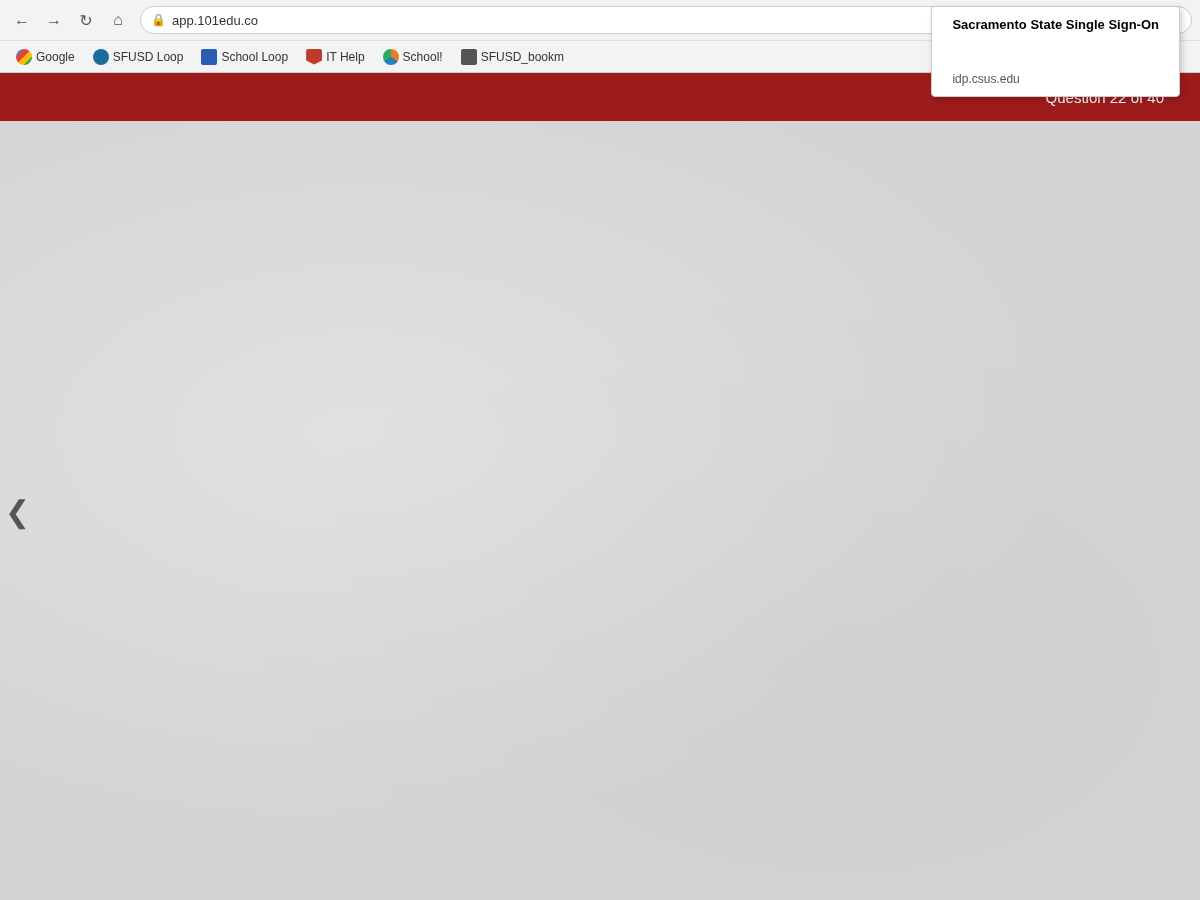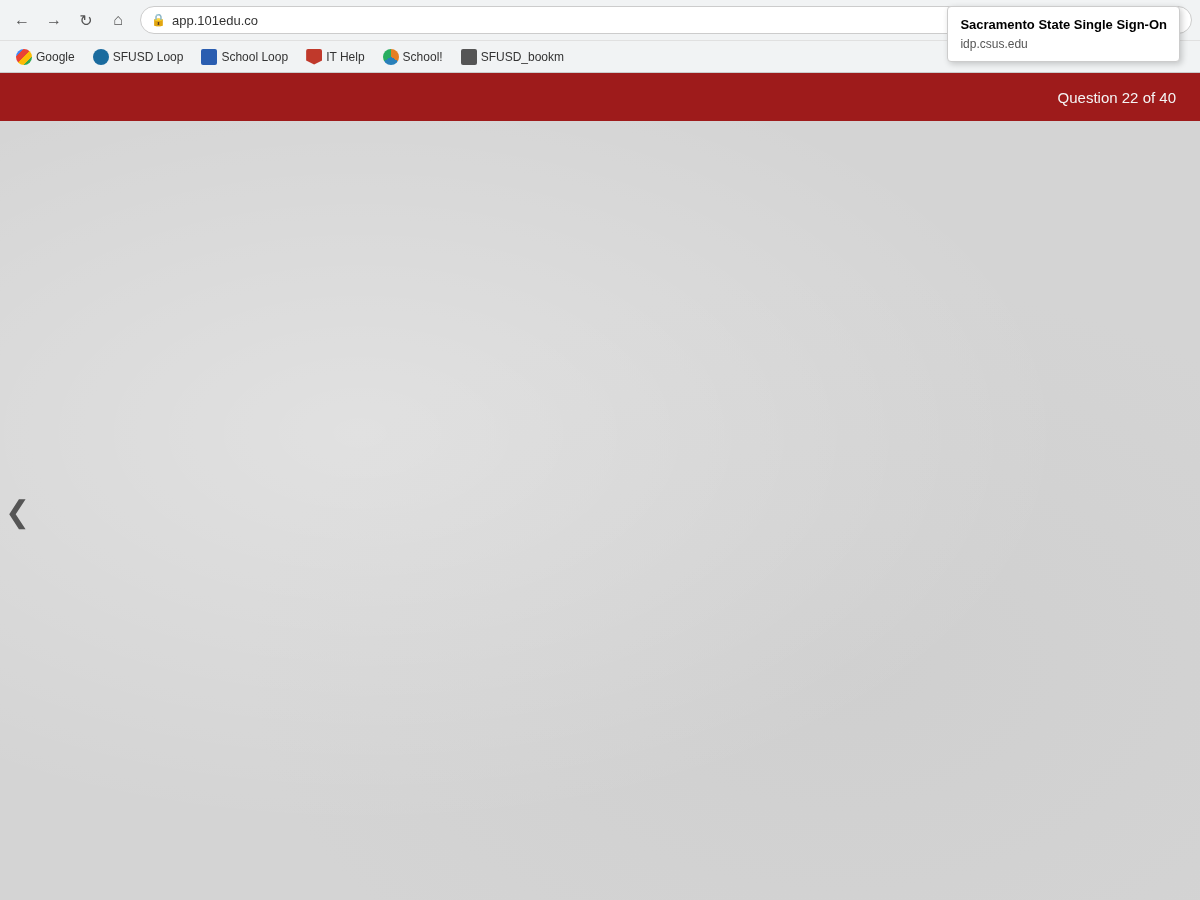--- a/index.html
+++ b/index.html
@@ -69,21 +69,21 @@
     }
 
     
     .sso-tooltip {
       position: absolute;
       top: 6px;
       right: 20px;
       background: white;
       border: 1px solid #ccc;
       border-radius: 4px;
-      padding: 8px 12px;
+      padding: 8px 20px;
       font-size: 13px;
       box-shadow: 2px 2px 6px rgba(0,0,0,0.2);
       z-index: 100;
       line-height: 1.5;
     }
 
     
     .bookmarks-bar {
       display: flex;
       align-items: center;
@@ -116,21 +116,21 @@
       font-size: 11px;
     }
 
     
     .red-header {
       background: #9e1b1b;
       height: 48px;
       display: flex;
       align-items: center;
       justify-content: flex-end;
-      padding: 0 24px;
+      padding: 0 36px;
     }
 
     .question-counter {
       color: #f5f5f5;
       font-size: 15px;
       font-weight: 400;
     }
 
     
     .main-content {
@@ -256,21 +256,21 @@
     </div>
     <div class="bookmark-item">
       <span class="sfusd-bookm-icon bookmark-icon"></span>
       <span>SFUSD_bookm</span>
     </div>
   </div>
 </div>
 
 <div class="sso-tooltip">
   <div style="font-weight:600; font-size:13px;">Sacramento State Single Sign-On</div>
-  <div style="font-size:12px; color:#555;">idp.csus.edu</div>
+  <div style="font-size:12px; color:#555;margin-top:35px;">idp.csus.edu</div>
 </div>
 
 <div class="red-header">
   <span class="question-counter">Question 22 of 40</span>
 </div>
 
 <div class="main-content">
 
   <div class="left-arrow">❮</div>
 

